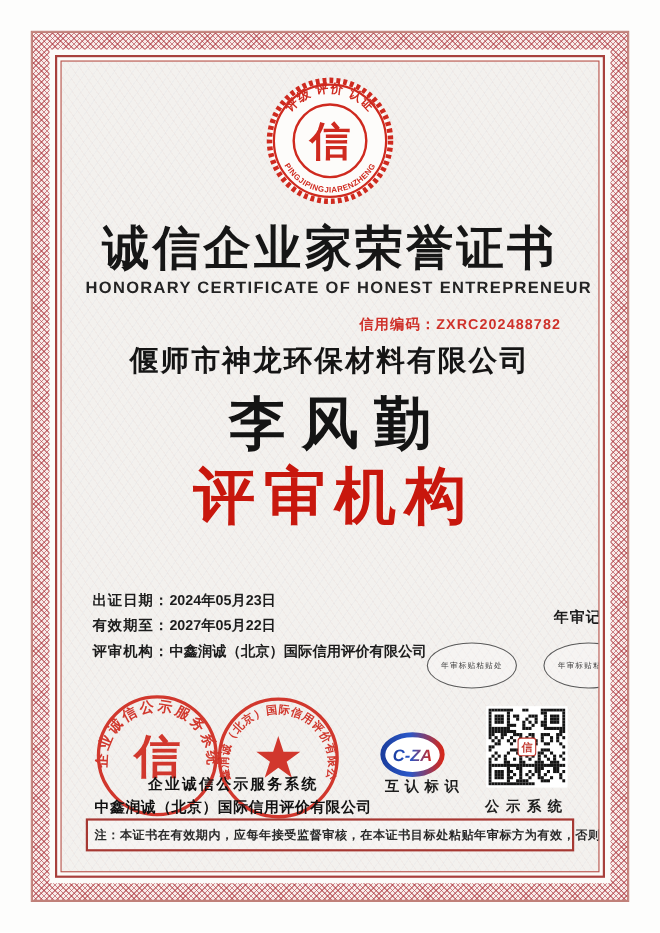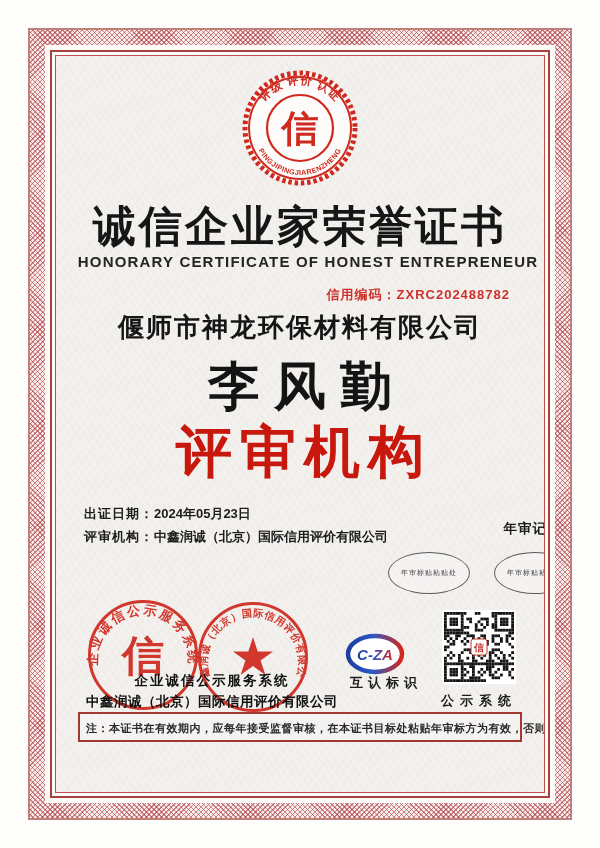--- a/index.html
+++ b/index.html
@@ -43,21 +43,21 @@
   }
   .credit-line {
     margin-top:14px; height:16px; width:100%; text-align:right; padding-right:34px;
     font-size:13px; font-weight:bold; color:#cf312a; letter-spacing:1px;
   }
   .company { margin-top:10px; font-size:26px; line-height:32px; font-weight:bold; color:#151515; letter-spacing:2px; }
   .uscc { font-size:13px; line-height:16px; font-weight:bold; color:#c43b33; letter-spacing:1px; }
   .honoree { margin-top:18px; font-size:52px; line-height:50px; font-weight:bold; color:#141414; letter-spacing:14px; padding-left:14px; }
   .honor-title { margin-top:10px; font-size:56px; line-height:60px; font-weight:bold; color:#c8170d; letter-spacing:8px; padding-left:8px; }
 
-  .details-row { margin-top:24px; width:100%; padding:0 26px 0 28px; display:flex; }
+  .details-row { margin-top:56px; width:100%; padding:0 26px 0 28px; display:flex; }
   .details-col { flex:0 0 auto; }
   .detail-line { font-size:13px; line-height:16px; font-weight:bold; color:#1c1c1c; margin-bottom:7px; white-space:nowrap; }
   .detail-line .lab { letter-spacing:1px; }
   .annual-col { margin-left:auto; padding-top:14px; padding-right:6px;text-align:right; }
   .annual-label { font-size:13.5px; font-weight:bold; color:#1c1c1c; letter-spacing:1px; }
   .oval-row { margin-top:14px; display:flex; gap:24px; }
   .oval {
     width:82px; height:42px; border:1.5px solid #5a5a5a; border-radius:50%;
     display:flex; align-items:center; justify-content:center; background:rgba(255,255,255,.25);
   }
@@ -121,20 +121,21 @@
           <div class="credit-line"><span>信用编码：</span><span>ZXRC202488782</span></div>
 
           <div class="company serif">偃师市神龙环保材料有限公司</div>
 
           <div class="honoree serif">李风勤</div>
           <div class="honor-title serif">评审机构</div>
 
           <div class="details-row">
             <div class="details-col">
               <div class="detail-line"><span class="lab">出证日期：</span><span>2024年05月23日</span></div>
+              <div class="detail-line"><span class="lab">有效期至：</span><span>2027年05月22日</span></div>
               <div class="detail-line"><span class="lab">评审机构：</span><span>中鑫润诚（北京）国际信用评价有限公司</span></div>
             </div>
             <div class="annual-col">
               <div class="annual-label">年审记录：</div>
               <div class="oval-row">
                 <div class="oval">
                     <span>年审标贴粘贴处</span>
                   </div>
                 <div class="oval">
                     <span>年审标贴粘贴处</span>

